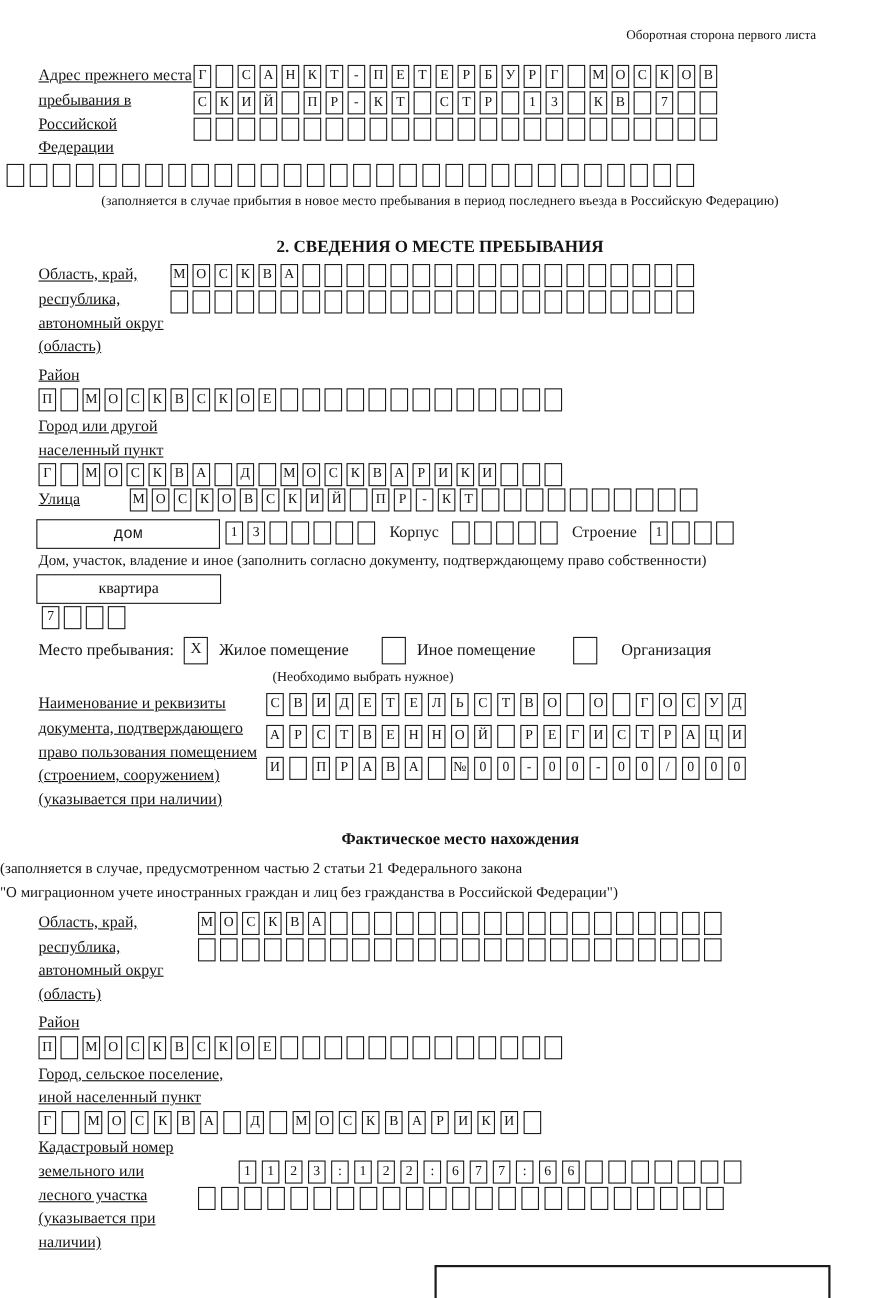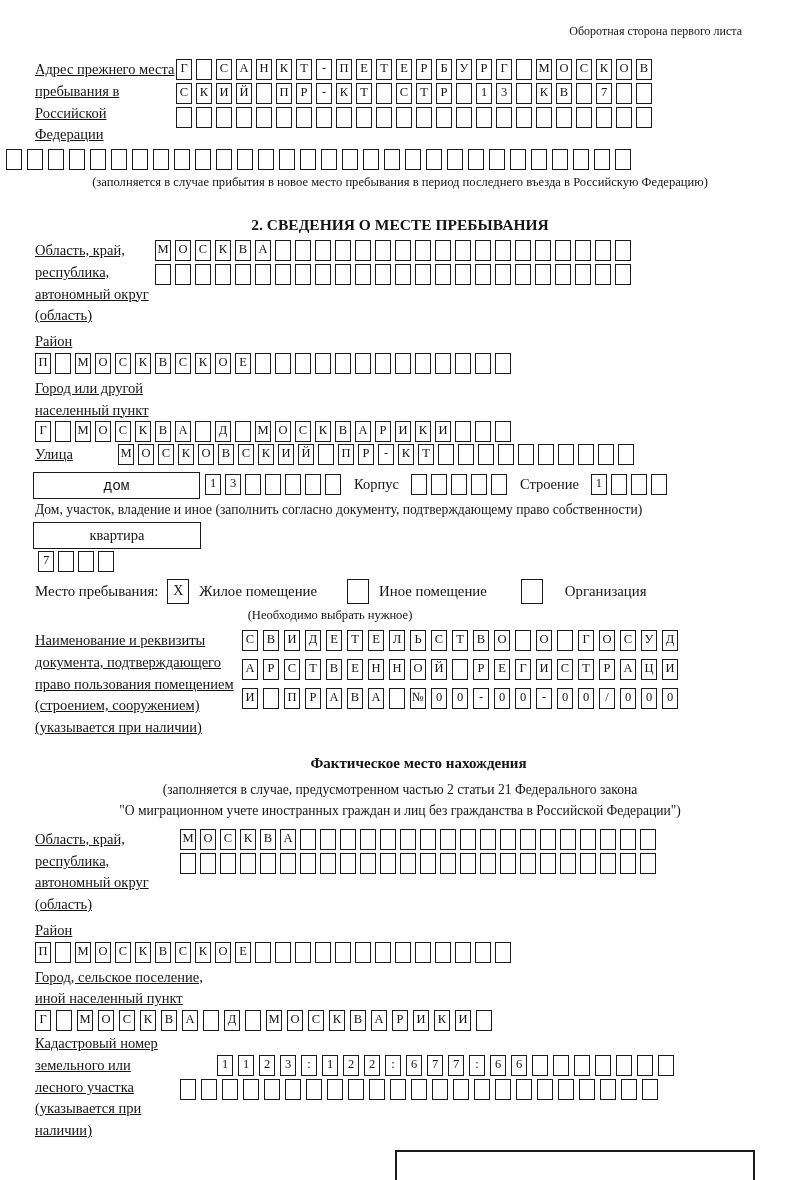--- a/index.html
+++ b/index.html
@@ -58,21 +58,21 @@
   }
   .cb1 { margin-left:9px; } .opt-lbl { font-size:14.8px; margin-left:10px; }
   .cb2 { margin-left:30px; } .cb3 { margin-left:34px; }
   .opt3 { margin-left:22px; }
   .choose-note { width:660px; text-align:center; font-size:12.6px; margin-top:4px; }
 
   .doc-block { margin-top:7px; }
   .doc-block .cellcol { gap:8px; }
 
   .fact-title { text-align:center; font-weight:bold; font-size:15px; margin-top:16px;padding-left:37px; }
-  .fact-note { text-align:center; font-size:13.6px; line-height:1.55; margin-top:7px; }
+  .fact-note { font-size:13.6px; line-height:1.55; margin-top:7px; }
 
   .cad-col { margin-top:1px; }
   .cad-shift { margin-left:37px; }
 
   .stamp-box {
     margin-left:395px; margin-top:8px; width:360px; height:175px;
     border:2px solid #1b1b1b; background:#fff;
   }
 </style>
 </head>

